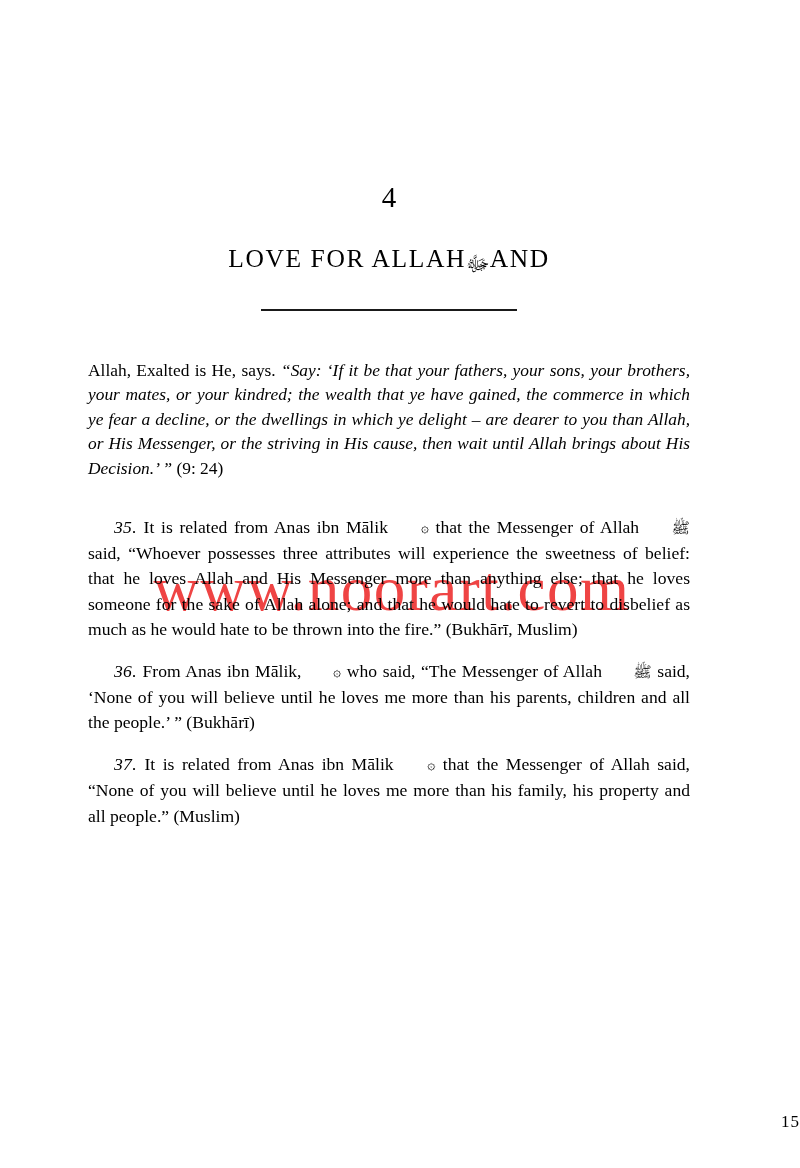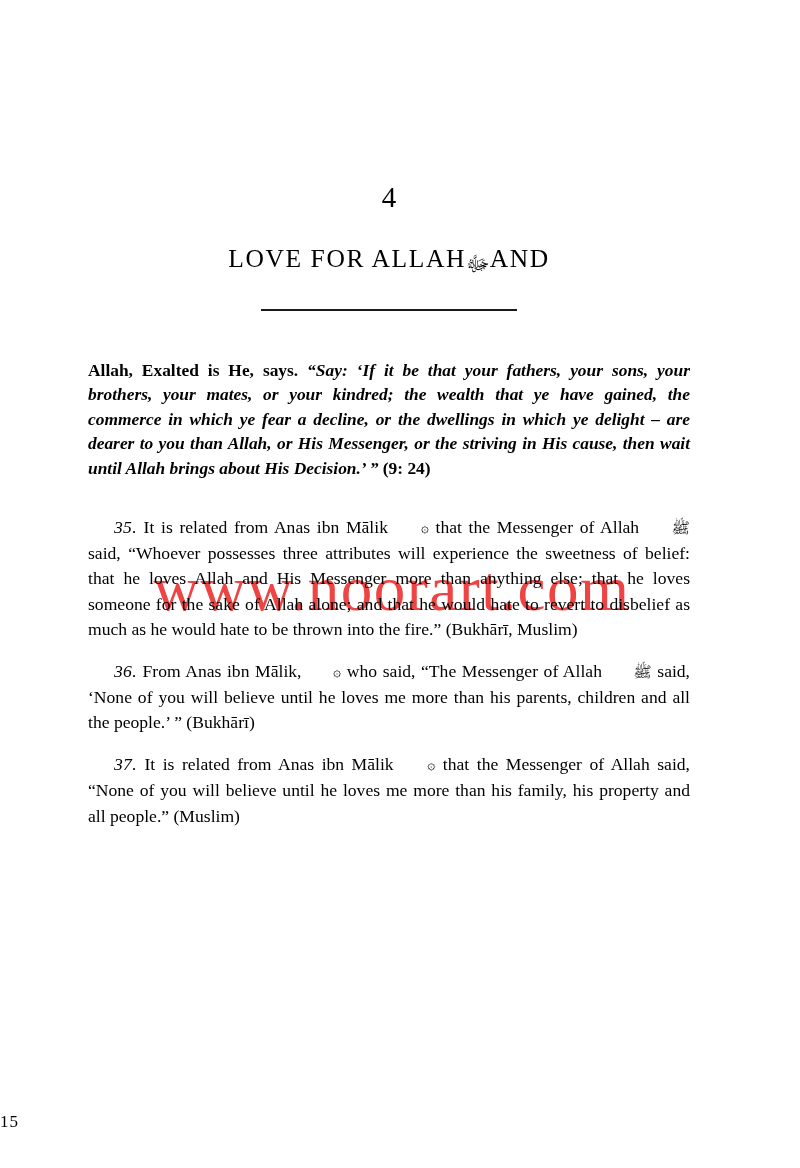--- a/index.html
+++ b/index.html
@@ -95,21 +95,21 @@
   }
 
   
   .quran-block {
     margin-top: 47px;
     font-style: italic;
     font-size: 17.4px;
     line-height: 24.6px;
     text-align: justify;
     text-align-last: left;
-    font-weight: 700;
+    font-weight: 400;
   }
   .quran-block p { margin: 0; }
   .quran-block p + p { margin-top: 9px; }
   .quran-block .indent { text-indent: 26px; }
   .quran-block .roman {
     font-style: normal;
   }
   .quran-block .ref { font-style: normal; }
 
   .sym-inline {
@@ -145,21 +145,21 @@
     display: inline-block;
     transform: translateY(-1px);
   }
 
   
   .page-number {
     position: absolute;
     left: 0;
     top: 1112px;
     width: 800px;
-    text-align: left;
+    text-align: right;
     font-size: 17px;
     letter-spacing: 1px;
     z-index: 2;
   }
 </style>
 </head>
 <body>
 
 <div class="page">
 

